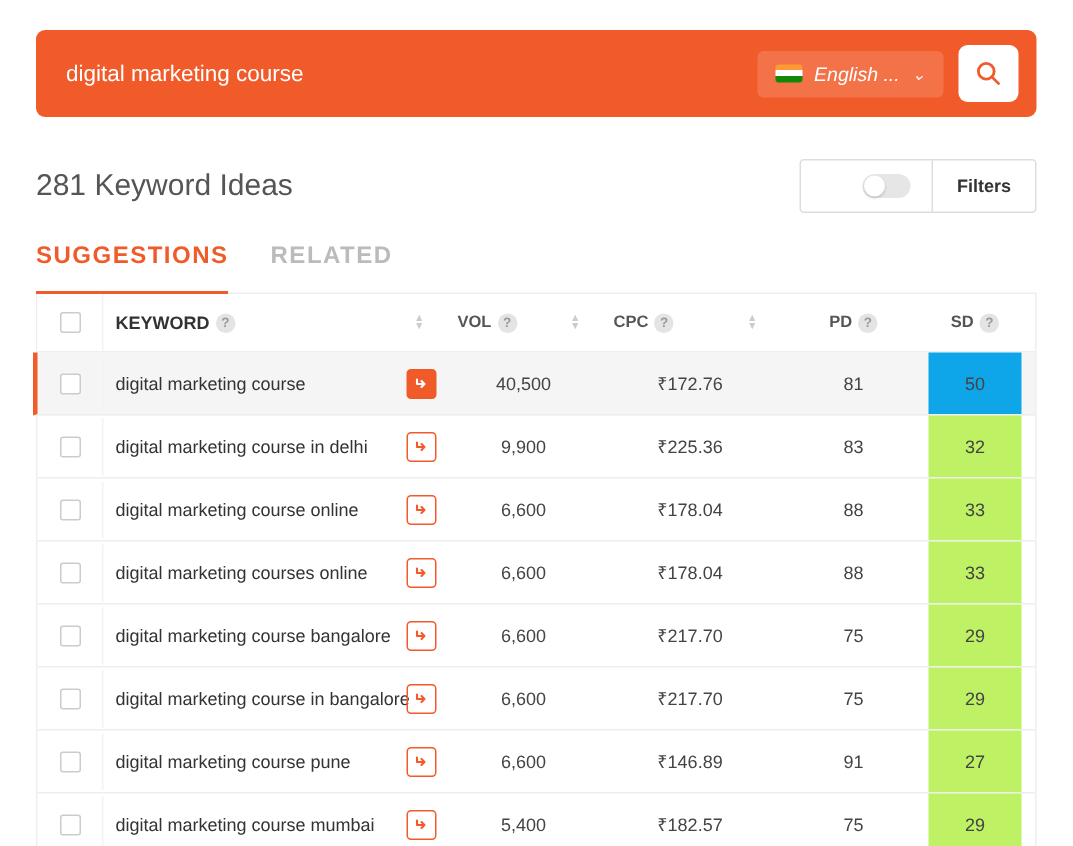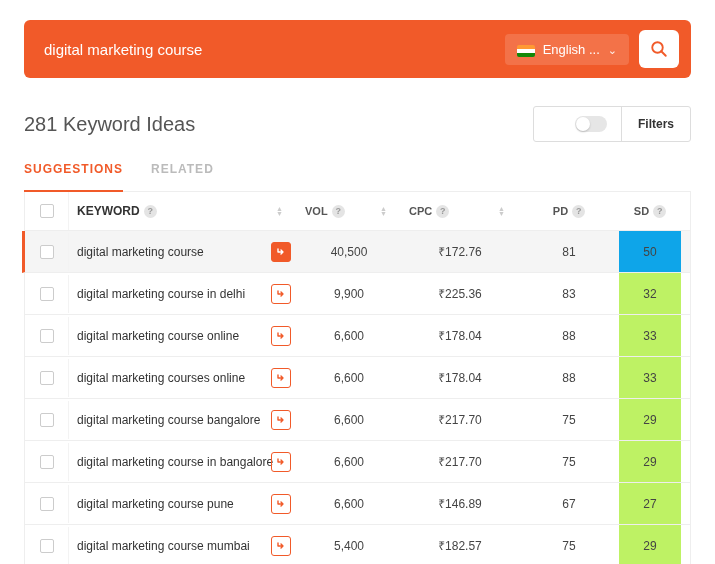--- a/index.html
+++ b/index.html
@@ -1,32 +1,32 @@
 <!DOCTYPE html>
 <html><head>
 <meta charset="utf-8">
 <style>
 * { box-sizing: border-box; margin: 0; padding: 0; }
 body { font-family: -apple-system, BlinkMacSystemFont, "Segoe UI", Arial, sans-serif; background: #fff; color: #333; font-size: 13px; }
 .container { width: 715px; padding: 20px 24px; }
 .search-bar { background: #f15a29; border-radius: 6px; padding: 10px 12px; display: flex; gap: 10px; align-items: center; margin-bottom: 28px; }
 .search-input { flex: 1; background: transparent; border: none; color: #fff; font-size: 15px; outline: none; padding: 6px 8px; }
 .search-input::placeholder { color: rgba(255,255,255,0.85); }
-.lang-select { background: rgba(255,255,255,0.15); color: #fff; border-radius: 4px; padding: 8px 12px; display: flex; align-items: flex-end; gap: 8px; font-size: 13px; cursor: pointer; }
+.lang-select { background: rgba(255,255,255,0.15); color: #fff; border-radius: 4px; padding: 8px 12px; display: flex; align-items: center; gap: 8px; font-size: 13px; cursor: pointer; font-style: italic; }
 .flag { width: 18px; height: 12px; background: linear-gradient(#ff9933 33%, #fff 33% 66%, #138808 66%); border-radius: 2px; display: inline-block; }
 .chev { font-size: 11px; opacity: .9; }
 .search-btn { width: 40px; height: 38px; background: #fff; border-radius: 6px; display: flex; align-items: center; justify-content: center; cursor: pointer; }
 .header-row { display: flex; justify-content: space-between; align-items: center; margin-bottom: 12px; }
 .ideas-title { font-size: 20px; color: #555; font-weight: 400; }
 .controls { display: flex; align-items: center; border: 1px solid #ddd; border-radius: 3px; padding-left: 27px; }
 .toggle { width: 32px; height: 16px; background: #e6e6e6; border-radius: 10px; position: relative; margin: 0 14px; }
 .toggle::after { content: ""; position: absolute; width: 14px; height: 14px; background: #fff; border-radius: 50%; top: 1px; left: 1px; box-shadow: 0 1px 2px rgba(0,0,0,0.2); }
 .filters-label { padding: 10px 16px; border-left: 1px solid #ddd; font-weight: 600; font-size: 12px; color: #333; }
 .tabs { display: flex; gap: 28px; border-bottom: 1px solid #eee; margin-bottom: 0; }
-.tab { padding: 8px 0 14px; font-size: 12px; font-weight: 700; letter-spacing: 1px; color: #bbb; cursor: pointer; text-transform: uppercase; }
+.tab { padding: 8px 0 14px; font-size: 16px; font-weight: 700; letter-spacing: 1px; color: #bbb; cursor: pointer; text-transform: uppercase; }
 .tab.active { color: #f15a29; border-bottom: 2px solid #f15a29; margin-bottom: -1px; }
 .table { border: 1px solid #eee; border-top: none; }
 .thead, .trow { display: flex; align-items: center; border-bottom: 1px solid #eee; }
 .thead { background: #fff; font-weight: 700; font-size: 11px; color: #555; text-transform: uppercase; }
 .cell { padding: 12px 8px; display: flex; align-items: center; }
 .c-check { width: 44px; justify-content: center; }
 .c-kw { width: 228px; font-size: 12px; color: #333; position: relative; }
 .c-vol { width: 104px; justify-content: center; }
 .c-cpc { width: 118px; justify-content: center; }
 .c-pd { width: 100px; justify-content: center; text-align: center; }
@@ -269,21 +269,21 @@
               </svg>
       </div>
     </div>
     <div class="cell c-vol">
             <span>6,600</span>
           </div>
     <div class="cell c-cpc">
             <span>₹146.89</span>
           </div>
     <div class="cell c-pd">
-            <span>67</span>
+            <span>91</span>
           </div>
     <div class="cell c-sd sd-green">
             <span>27</span>
           </div>
   </div>
         <div class="trow">
     <div class="cell c-check">
             <div class="checkbox"></div>
           </div>
     <div class="cell c-kw">

